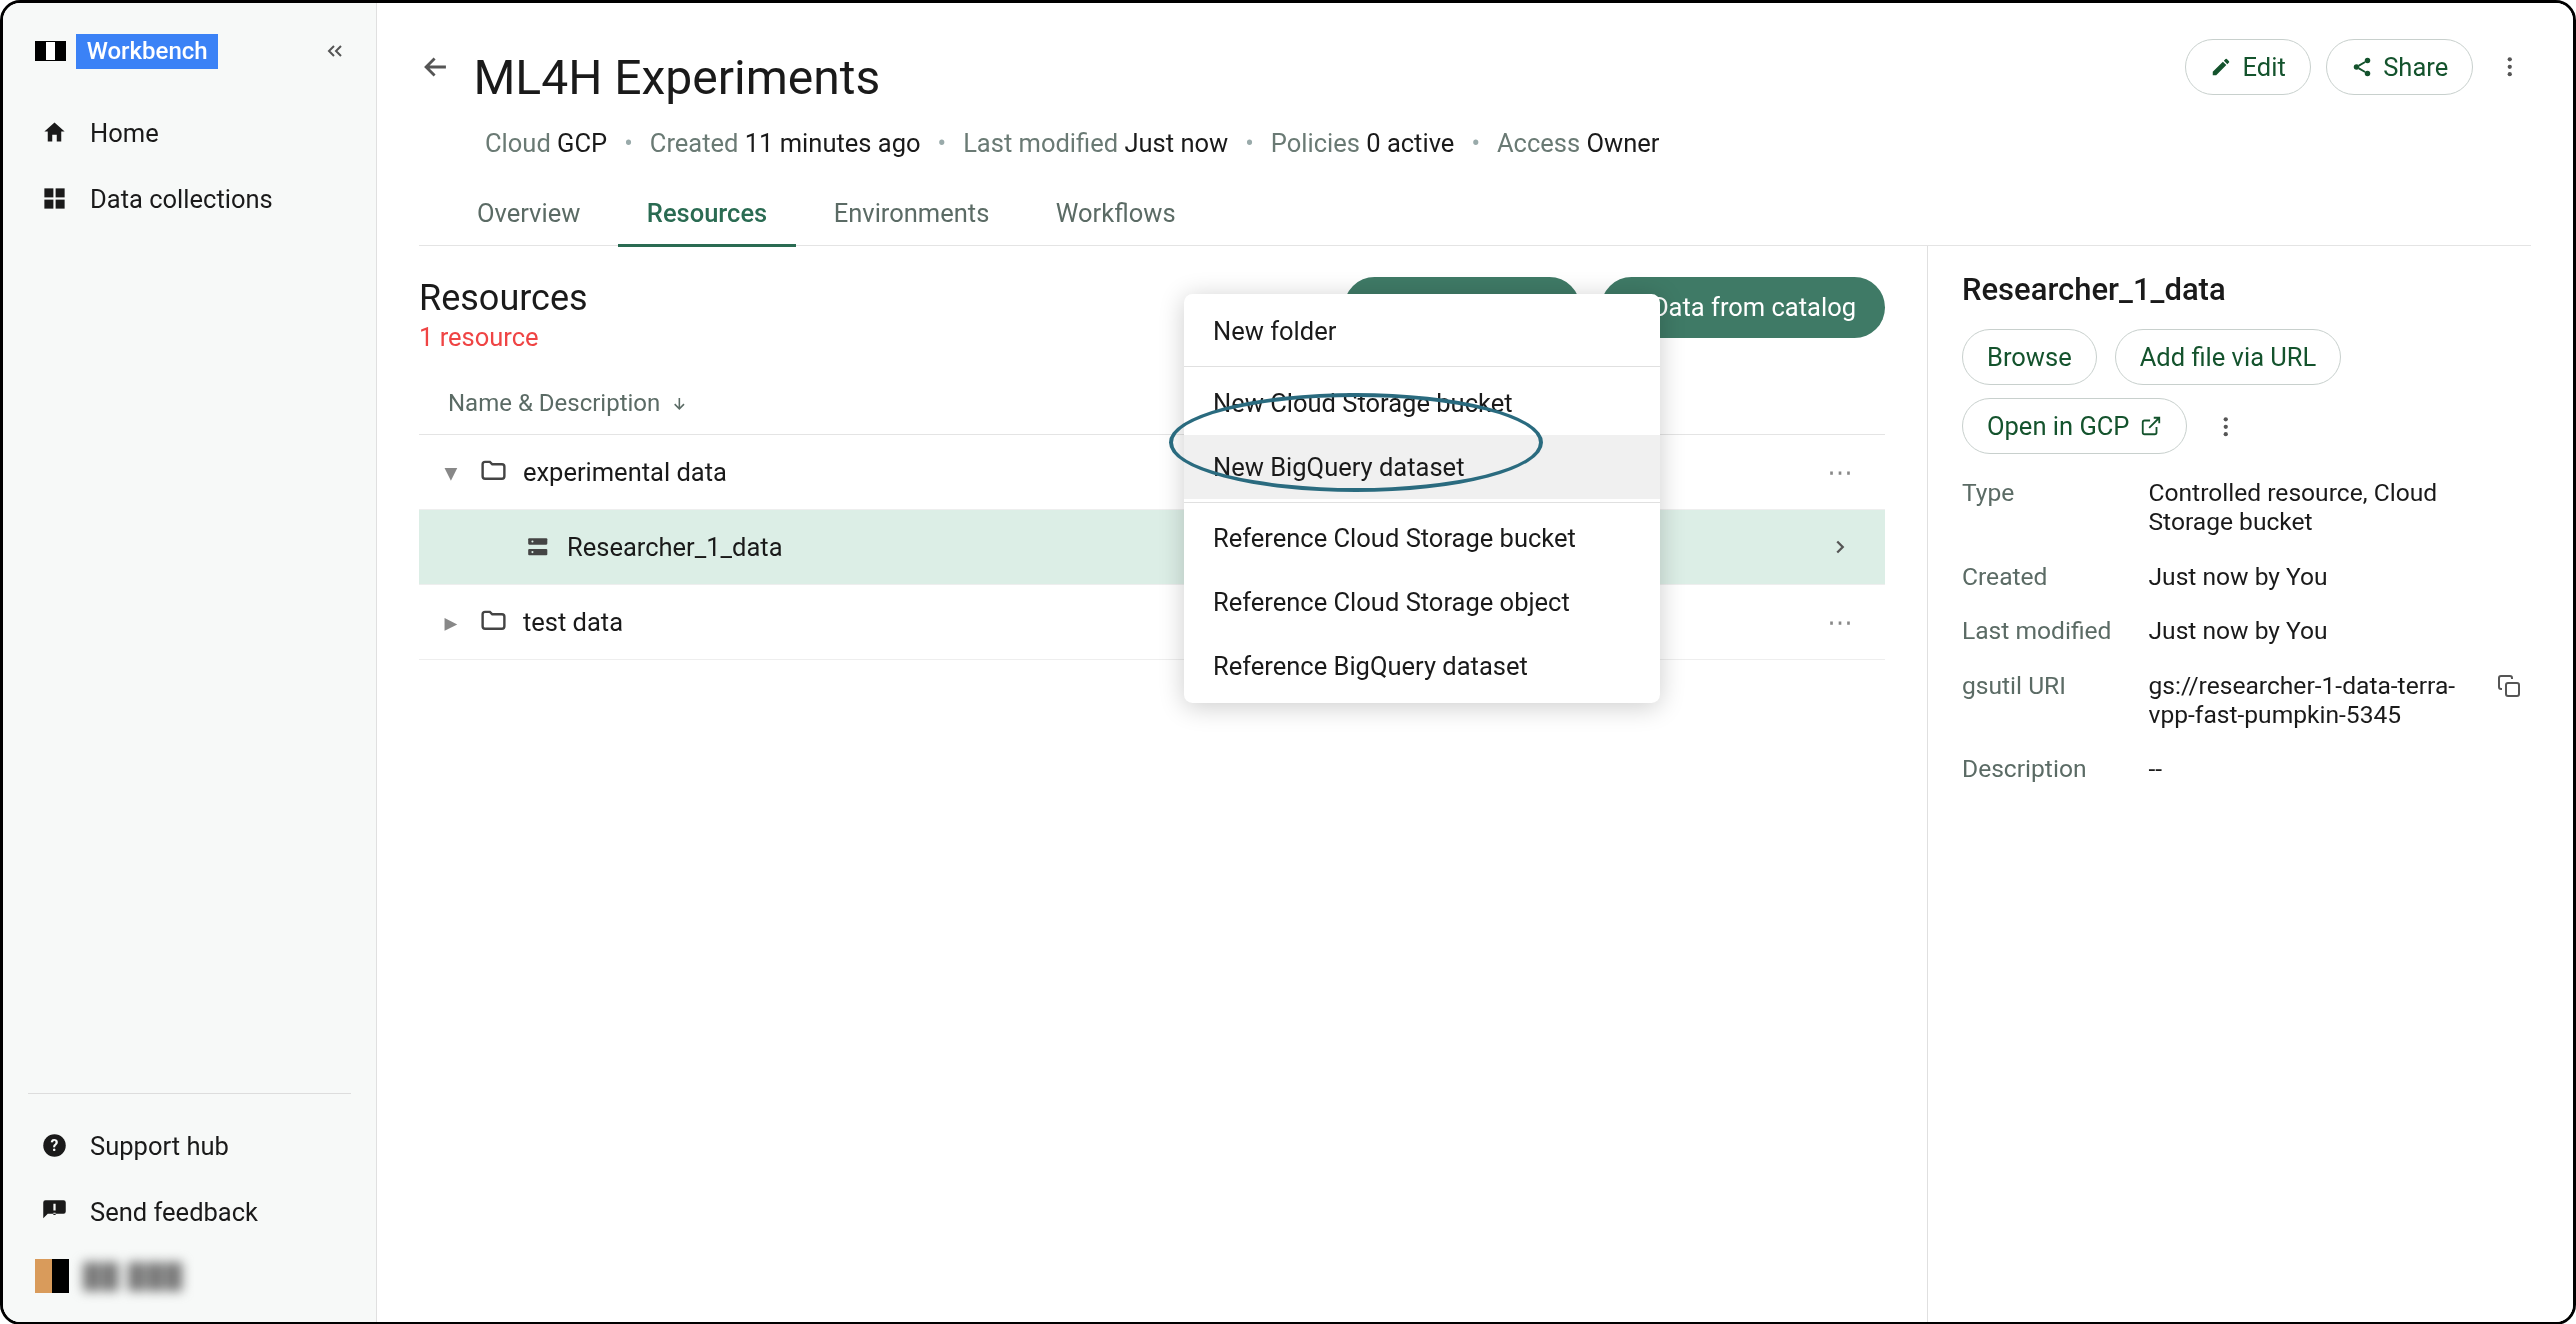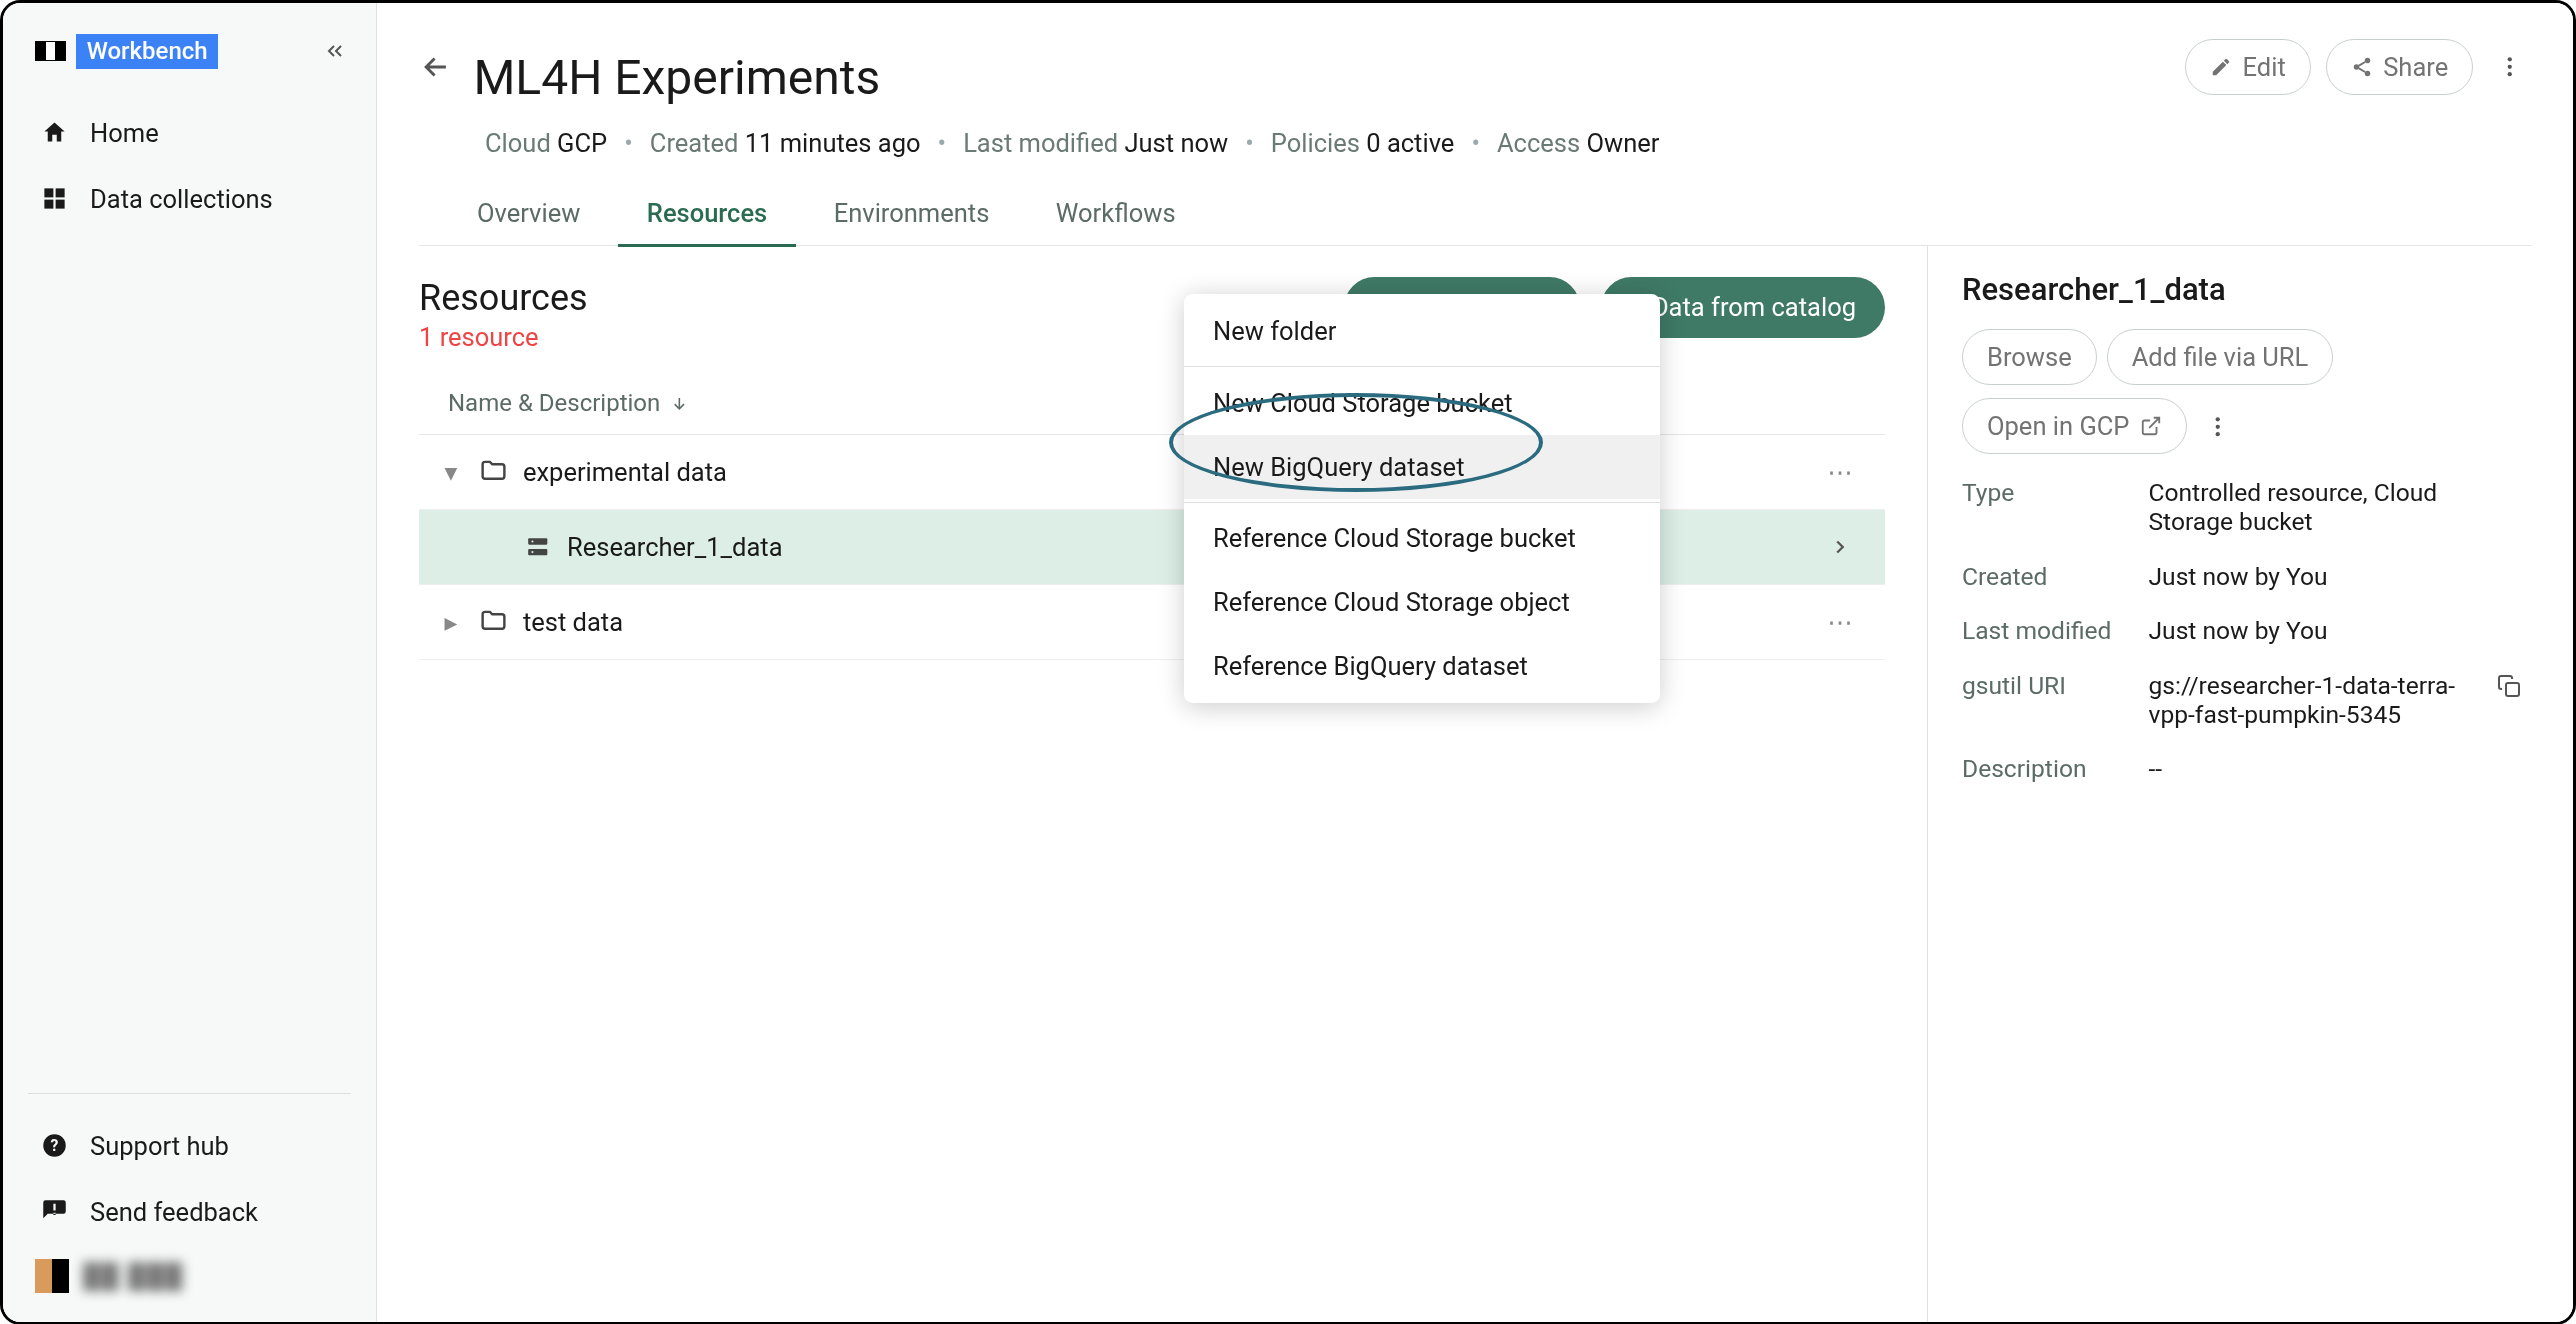--- a/index.html
+++ b/index.html
@@ -35,21 +35,21 @@
 .sidebar-bottom .divider { height:0.8px; background:#ddd; margin: 17px 10.2px;}
 .avatar-row { display:flex; align-items:center; gap:13.6px; padding: 12px 17px;}
 .avatar { width:34px; height:34px; background:linear-gradient(to right,#d99b5b 50%,#000 50%);}
 .avatar-name { filter: blur(5.1px); color:#777; letter-spacing:1.7px;}
 .main { flex: 1; display: flex; flex-direction: column; background:#fff; position:relative;}
 .header { padding: 25.5px 42px 0 42px; }
 .title-row { display:flex; align-items:center; gap: 20.4px;}
 .back-btn { color:#555; cursor:pointer;}
 .page-title { font-size: 48px; font-weight: 400; flex: 1; margin-top: 20px; }
 .header-actions { display:flex; align-items:center; gap: 15.3px;}
-.pill-btn { display:flex; align-items:center; gap: 10.2px; padding: 12px 24px; border: 1.7px solid #c8d0cd; border-radius: 34px; cursor:pointer; font-size: 25.5px; color:#737373;}
+.pill-btn { display:flex; align-items:center; gap: 10.2px; padding: 12px 24px; border: 1.7px solid #c8d0cd; border-radius: 34px; cursor:pointer; font-size: 25.5px; color:#14532d;}
 .more-vert { padding:8.5px; cursor:pointer; color:#555;}
 .meta-row { display:flex; gap: 17px; align-items:center; padding: 22px 0 25.5px 66px; color:#5b6b65; font-size: 25.5px; flex-wrap:wrap;}
 .meta-item .lbl { color:#6a7a74; }
 .meta-item .val { color:#1a1a1a; }
 .dot { color:#9aa; }
 .tabs { display:flex; gap: 8.5px; padding-left: 29px; border-bottom: 1.7px solid #e4e4e4;}
 .tab { padding: 15.3px 29px; cursor:pointer; color:#5b6b65; font-size: 25.5px;}
 .tab.active { color:#2a6b52; border-bottom: 3.4px solid #2a6b52; font-weight:500; margin-bottom:-1.7px;}
 .content-row { display:flex; flex:1; overflow:hidden;}
 .resources-pane { flex: 1; padding: 31px 42px 0 42px; border-right: 0.8px solid #e0e0e0; position:relative;}
@@ -67,21 +67,21 @@
 .tree-row .ficon { width: 34px; color:#444; display:flex; justify-content:center;}
 .row-more { margin-left:auto; color:#888; padding:0 6.8px;}
 .row-chevron { margin-left:auto; color:#555; padding-right:8.5px;}
 .dropdown { position:absolute; top: 48px; left: 807px; width: 476px; background:#fff; border-radius: 8.5px; box-shadow: 0 3.4px 25.5px rgba(0,0,0,0.2); overflow:visible; z-index:50; padding: 5.1px 0;}
 .dd-item { padding: 17px 29px; cursor:pointer; font-size: 25.5px;}
 .dd-item:hover, .dd-item.hov { background:#f0f0f0;}
 .dd-sep { height:0.8px; background:#e0e0e0; margin: 3.4px 0;}
 .ellipse-highlight { position:absolute; border: 4.2px solid #2a6b7f; border-radius: 50%/50%; width: 374px; height: 99px; left: -15.3px; top: 99px; pointer-events:none;}
 .details-pane { width: 645px; padding: 25.5px 34px;}
 .details-title { font-size: 31px; font-weight:500; margin-bottom: 20.4px;}
-.details-actions { display:flex; flex-wrap:wrap; gap: 10px; margin-bottom: 13.6px; align-items:center;}
+.details-actions { display:flex; flex-wrap:wrap; gap: 18px; margin-bottom: 13.6px; align-items:center;}
 .details-tabs { display:flex; border-bottom: 1.7px solid #e4e4e4; margin-top: 17px;}
 .dtab { padding: 13.6px 27px; cursor:pointer; color:#5b6b65; font-size: 25.5px;}
 .dtab.active { color:#2a6b52; border-bottom: 3.4px solid #2a6b52; margin-bottom:-1.7px;}
 .kv-grid { margin-top: 24px; display:grid; grid-template-columns: 178px 1fr 42px; row-gap: 25.5px; column-gap: 8.5px; font-size: 24.6px;}
 .kv-grid .k { color:#5b6b65;}
 .kv-grid .v { color:#1a1a1a; word-break:break-word;}
 .copy-icn { color:#555; cursor:pointer; align-self:start; padding-top:3.4px;}
 svg { display:block; }
 </style>
 </head>

